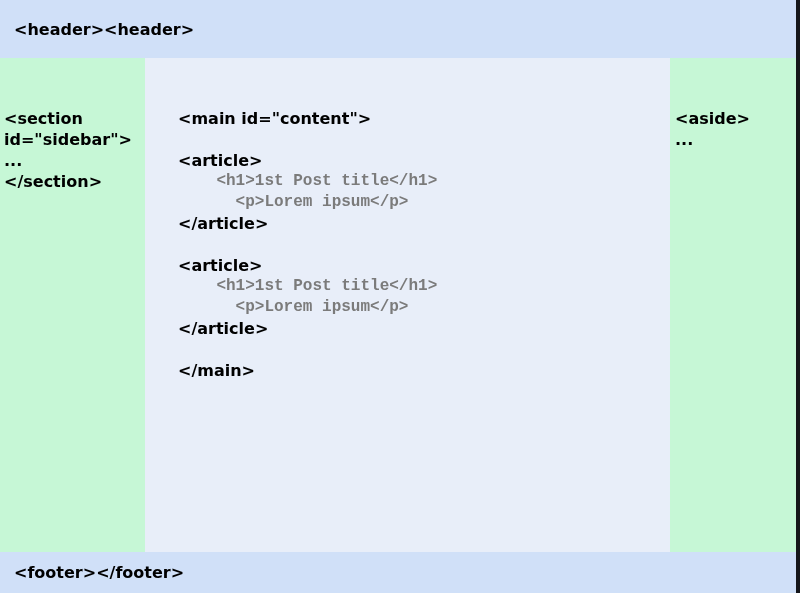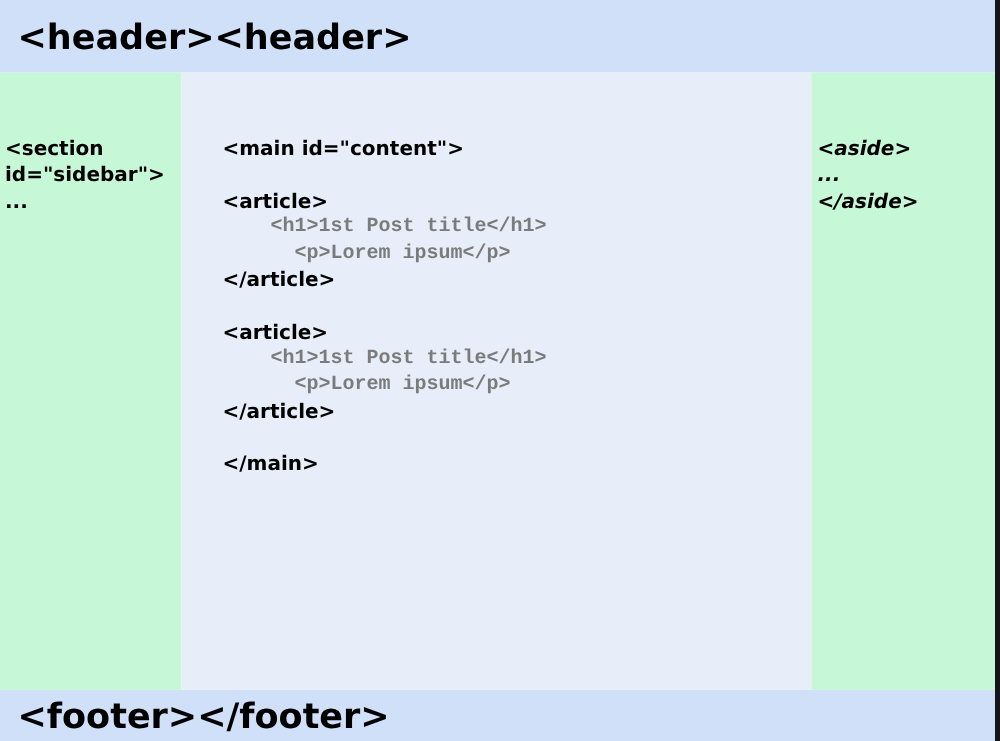--- a/index.html
+++ b/index.html
@@ -21,58 +21,59 @@
     overflow:hidden;
   }
   .page{
     width:800px;height:593px;
     display:flex;flex-direction:column;
     border-right:4px solid var(--edge);
   }
   .band{
     display:flex;align-items:center;
     padding-left:14px;
-    font-size:28px;font-weight:bold;color:var(--code-black);
+    font-size:16px;font-weight:bold;color:var(--code-black);
     letter-spacing:0;
     flex:0 0 auto;
   }
   .header-band{height:58px;background:var(--header-bg);}
   .nav-band{height:50px;background:var(--nav-bg);}
   .footer-band{height:41px;background:var(--footer-bg);}
   .content-row{flex:1 1 auto;display:flex;min-height:0;}
   .code-col{
     font-size:16px;font-weight:bold;line-height:21px;
     color:var(--code-black);
     white-space:pre;
     padding-top:50px;
     overflow:hidden;
   }
   .sidebar-col{width:145px;background:var(--sidebar-bg);padding-left:4px;white-space:normal;}
   .main-col{flex:1 1 auto;background:var(--main-bg);padding-left:33px;}
-  .aside-col{width:147px;background:var(--aside-bg);padding-left:5px;font-style:italic;}
+  .aside-col{width:126px;background:var(--aside-bg);padding-left:5px;}
   .code-line{min-height:21px;}
   .code-line.gray{color:var(--code-gray);font-family:Liberation Mono, monospace;}
 </style>
 </head>
 <body>
 
 <div class="page">
 
   <div class="band header-band">
     <span>&lt;header&gt;&lt;header&gt;</span>
   </div>
 
 
   <div class="content-row">
     <div class="code-col sidebar-col">
         <div class="code-line">&lt;section</div>
         <div class="code-line">id="sidebar"&gt;</div>
         <div class="code-line">...</div>
+        <div class="code-line">&lt;/section&gt;</div>
       </div>
     <div class="code-col main-col"><div class="code-line">&lt;main id="content"&gt;</div><div class="code-line">&nbsp;</div><div class="code-line">&lt;article&gt;</div><div class="code-line gray">    &lt;h1&gt;1st Post title&lt;/h1&gt;</div><div class="code-line gray">      &lt;p&gt;Lorem ipsum&lt;/p&gt;</div><div class="code-line">&lt;/article&gt;</div><div class="code-line">&nbsp;</div><div class="code-line">&lt;article&gt;</div><div class="code-line gray">    &lt;h1&gt;1st Post title&lt;/h1&gt;</div><div class="code-line gray">      &lt;p&gt;Lorem ipsum&lt;/p&gt;</div><div class="code-line">&lt;/article&gt;</div><div class="code-line">&nbsp;</div><div class="code-line">&lt;/main&gt;</div></div>
-    <div class="code-col aside-col"><div class="code-line">&lt;aside&gt;</div><div class="code-line">...</div><div class="code-line">&lt;/aside&gt;</div></div>
+    <div class="code-col aside-col"><div class="code-line">&lt;aside&gt;</div><div class="code-line">...</div></div>
   </div>
 
   <div class="band footer-band">
     <span>&lt;footer&gt;&lt;/footer&gt;</span>
   </div>
 
 </div>
 
 </body></html>

